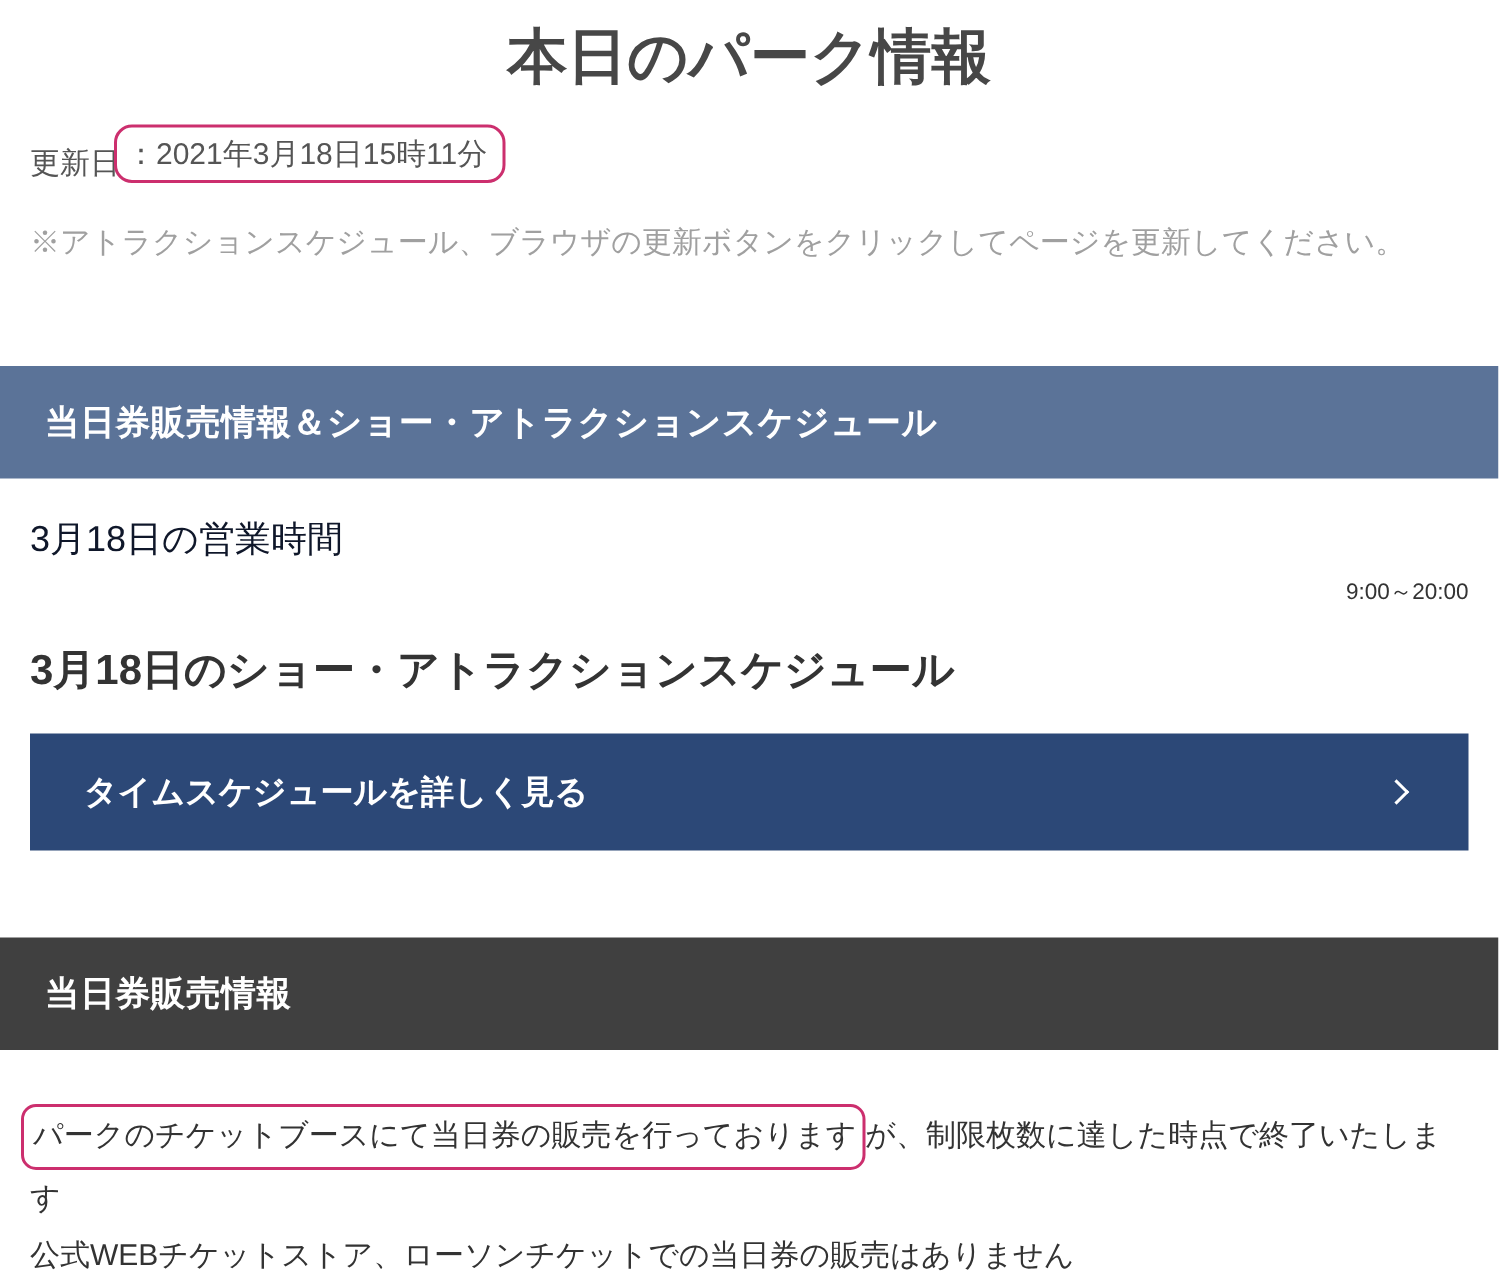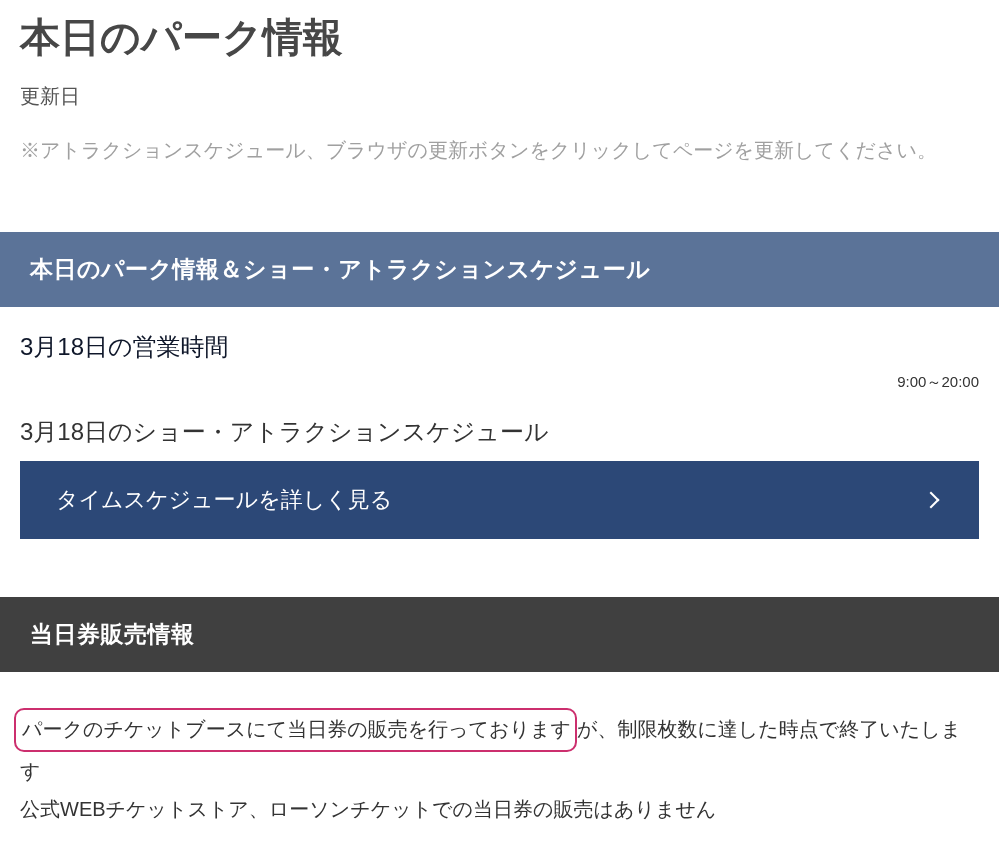--- a/index.html
+++ b/index.html
@@ -9,20 +9,21 @@
       color: #333;
       width: 999px;
       min-height: 852px;
       padding: 0;
     }
     .page-title {
       font-size: 40px;
       font-weight: 700;
       color: #474747;
       padding: 10px 20px 18px 20px;
+      text-align: center;
     }
     .update-row {
       font-size: 20px;
       color: #555;
       padding: 0 20px 6px 20px;
       display: flex;
       align-items: flex-end;
     }
     .update-row .label {
       display: inline-block;
@@ -57,35 +58,36 @@
       padding: 24px 20px 8px 20px;
       font-weight: 400;
     }
     .hours-value {
       font-size: 15px;
       color: #333;
       padding: 2px 20px 12px 20px;
       text-align: right;
     }
     .schedule-title {
-      font-size: 24px;
+      font-size: 28px;
       color: #333;
-      padding: 12px 20px 13px 20px;
-      font-weight: 400;
+      padding: 12px 20px 23px 20px;
+      font-weight: 700;
     }
     .cta-bar {
       background: #2c4877;
       color: #fff;
       font-size: 22px;
       padding: 24px 36px;
       margin: 0 20px;
       display: flex;
       align-items: center;
       justify-content: space-between;
       cursor: pointer;
+      font-weight: bold;
     }
     .chevron-right {
       width: 12px;
       height: 12px;
       border-top: 2px solid #fff;
       border-right: 2px solid #fff;
       transform: rotate(45deg);
       margin-right: 6px;
     }
     .section-header-secondary {
@@ -114,25 +116,28 @@
       margin-left: -6px;
     }
   </style>
 </head>
 <body>
 
 <h1 class="page-title">本日のパーク情報</h1>
 
 <div class="update-row">
   <span class="label">更新日</span>
+  <span class="hl-outline">
+    <span>：</span><span>2021年3月18日15時11分</span>
+  </span>
 </div>
 
 <p class="note">※アトラクションスケジュール、ブラウザの更新ボタンをクリックしてページを更新してください。</p>
 
-<div class="section-header-primary">本日のパーク情報＆ショー・アトラクションスケジュール</div>
+<div class="section-header-primary">当日券販売情報＆ショー・アトラクションスケジュール</div>
 
 <div class="hours-title">3月18日の営業時間</div>
 <div class="hours-value">9:00～20:00</div>
 
 <div class="schedule-title">3月18日のショー・アトラクションスケジュール</div>
 
 <div class="cta-bar">
   <span>タイムスケジュールを詳しく見る</span>
   <span class="chevron-right"></span>
 </div>

